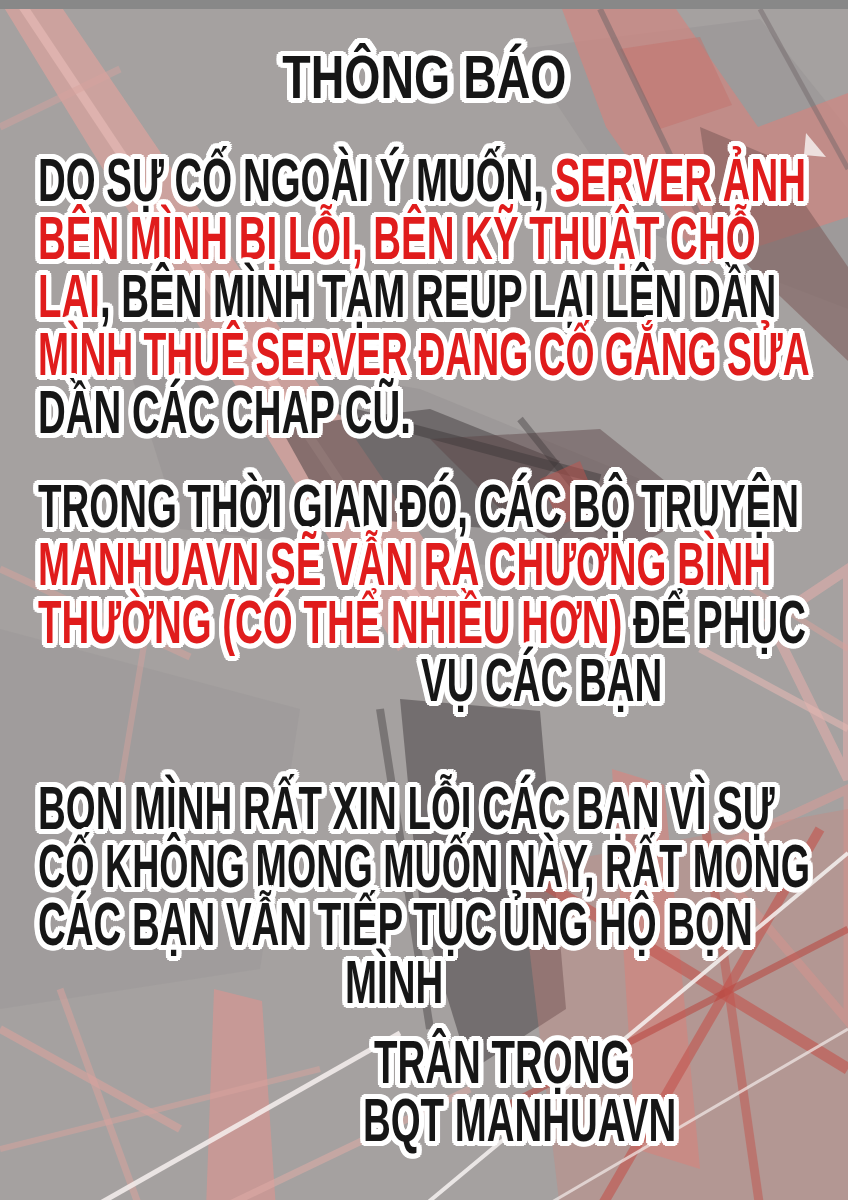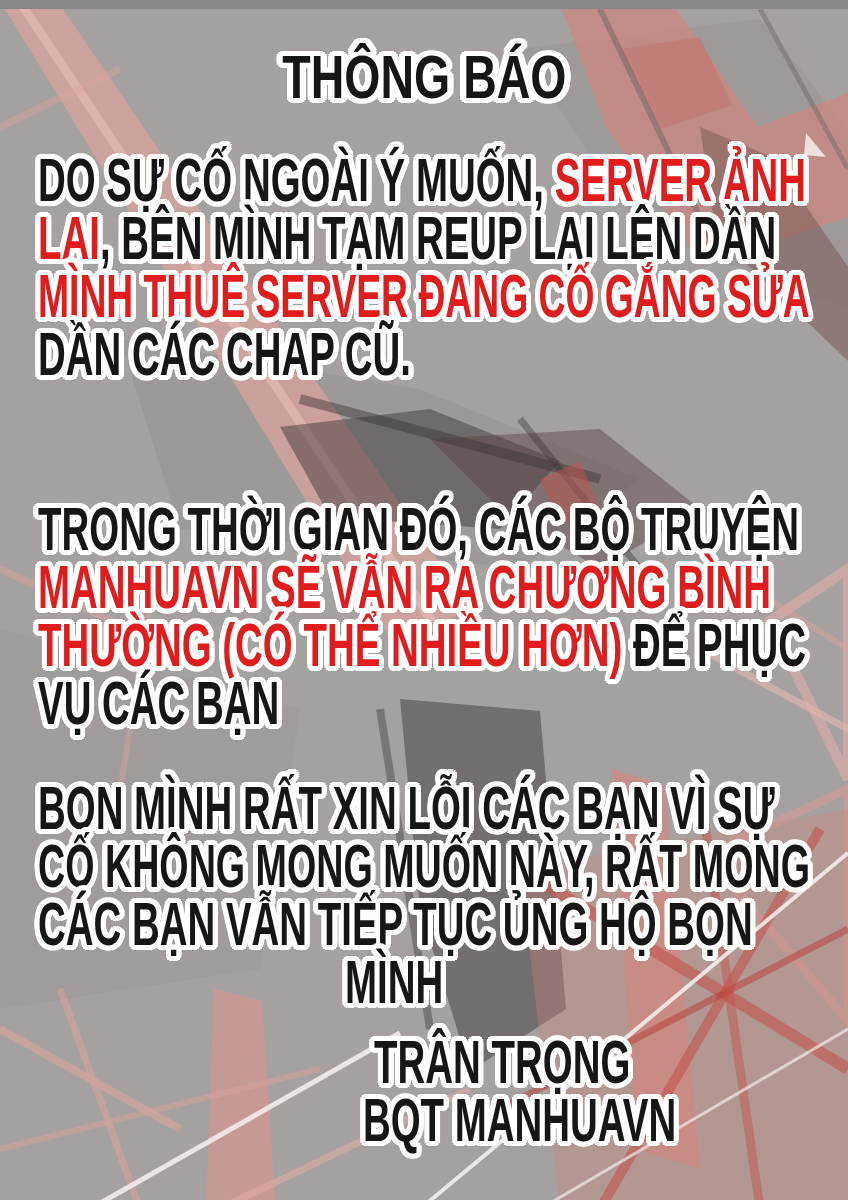--- a/index.html
+++ b/index.html
@@ -24,21 +24,21 @@
       6px 4px 0 #fff,6px -4px 0 #fff,-6px 4px 0 #fff,-6px -4px 0 #fff,
       3px 5px 0 #fff,3px -5px 0 #fff,-3px 5px 0 #fff,-3px -5px 0 #fff,
       8px 2px 0 #fff,8px -2px 0 #fff,-8px 2px 0 #fff,-8px -2px 0 #fff;
   }
   .seg.dark{color:#161616;}
   .seg.red{color:#e01c1c;}
   .title-block{top:36px;text-align:center;}
   .title-block .line{height:64px;line-height:64px;}
   .title-block .scale{transform-origin:50% 50%;transform:scaleX(0.75);}
   .para-1{top:142px;}
-  .para-2{top:491px;}
+  .para-2{top:468px;text-align:right;}
   .para-3{top:770px;text-align:center;}
   .footer-block{top:1024px;text-align:center;}
   .footer-block .scale{transform-origin:100% 50%;}
 </style>
 </head>
 <body>
 
 <div class="stage">
 
   <svg class="bg" viewBox="0 0 848 1200" aria-hidden="true">
@@ -98,20 +98,21 @@
   <div class="block title-block">
     <div class="line">
       <span class="scale fit" style="transform: scaleX(0.75);">
         <span class="seg dark">THÔNG BÁO</span>
       </span>
     </div>
   </div>
 
   <div class="block para-1">
       <div class="line"><span class="scale fit" style="transform: scaleX(0.62);"><span class="seg dark">DO SỰ CỐ NGOÀI Ý MUỐN, </span><span class="seg red">SERVER ẢNH</span></span></div>
+      <div class="line"><span class="scale fit" style="transform: scaleX(0.62);"><span class="seg red">BÊN MÌNH BỊ LỖI, BÊN KỸ THUẬT CHỖ</span></span></div>
       <div class="line"><span class="scale fit" style="transform: scaleX(0.62);"><span class="seg red">LẠI</span><span class="seg dark">, BÊN MÌNH TẠM REUP LẠI LÊN DẦN</span></span></div>
       <div class="line"><span class="scale fit" style="transform: scaleX(0.6012);"><span class="seg red">MÌNH THUÊ SERVER ĐANG CỐ GẮNG SỬA</span></span></div>
       <div class="line"><span class="scale fit" style="transform: scaleX(0.62);"><span class="seg dark">DẦN CÁC CHAP CŨ.</span></span></div>
     </div>
   <div class="block para-2">
       <div class="line"><span class="scale fit" style="transform: scaleX(0.62);"><span class="seg dark">TRONG THỜI GIAN ĐÓ, CÁC BỘ TRUYỆN</span></span></div>
       <div class="line"><span class="scale fit" style="transform: scaleX(0.62);"><span class="seg red">MANHUAVN SẼ VẪN RA CHƯƠNG BÌNH</span></span></div>
       <div class="line"><span class="scale fit" style="transform: scaleX(0.62);"><span class="seg red">THƯỜNG (CÓ THỂ NHIỀU HƠN) </span><span class="seg dark">ĐỂ PHỤC</span></span></div>
       <div class="line"><span class="scale fit" style="transform: scaleX(0.62);"><span class="seg dark">VỤ CÁC BẠN</span></span></div>
     </div>

